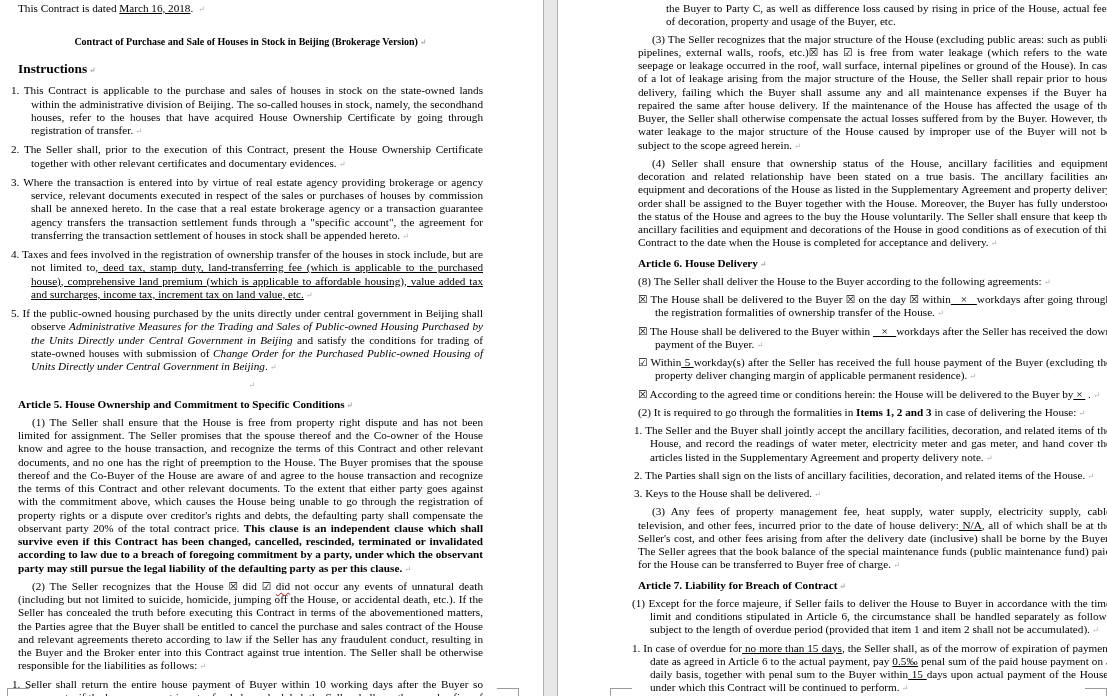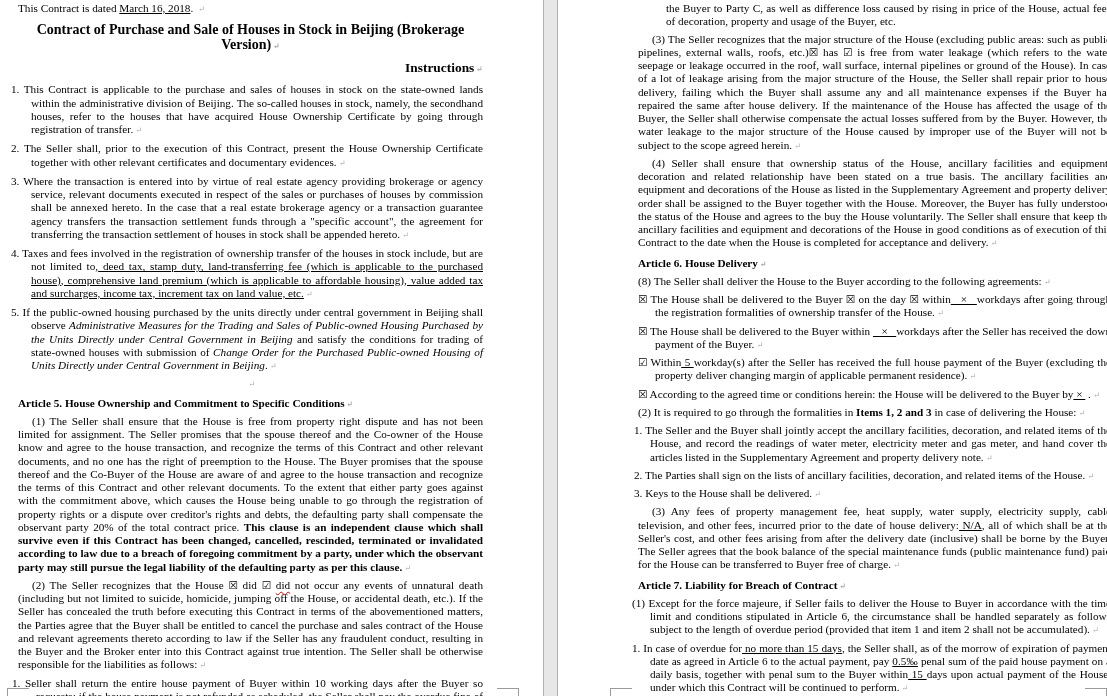--- a/index.html
+++ b/index.html
@@ -12,26 +12,26 @@
   .page { position:absolute; top:0; height:696px; background:#fff; box-sizing:border-box; overflow:hidden; }
   #page-left  { left:0;   width:543px; padding:2px 60px 0 18px; }
   #page-right { left:574px; width:549px; padding:2px 12px 0 64px; }
   #page-gap {
     position:absolute; left:543px; top:0; width:15px; height:696px;
     background:#e7e7e7; border-left:1px solid #b0b0b0; border-right:1px solid #b0b0b0; box-sizing:border-box;
   }
   .blk { margin:4px 0 0 0; text-align:justify; }
   .first { margin-top:0; }
   .title {
-    font-weight:bold; font-size:14px; line-height:15px;
-    text-align:center; margin-top:6px;
+    font-weight:bold; font-size:10px; line-height:24px;
+    text-align:center; margin-top:14px;
   }
   .subtitle {
     font-weight:bold; font-size:13.4px; line-height:17px;
-    text-align:right; margin-top:5px;
+    text-align:left; margin-top:5px;
   }
   .heading { font-weight:bold; margin-top:6px; text-align:left; }
   .empty-line { height:13.25px; margin-top:4px; text-align:center; }
   
   .instr { margin-left:-7px; padding-left:20px; text-indent:-20px; margin-top:5px; }
   
   .llist { margin-left:-6px; padding-left:24px; text-indent:-24px; margin-top:4px; }
   
   .ind { text-indent:14px; }
   

